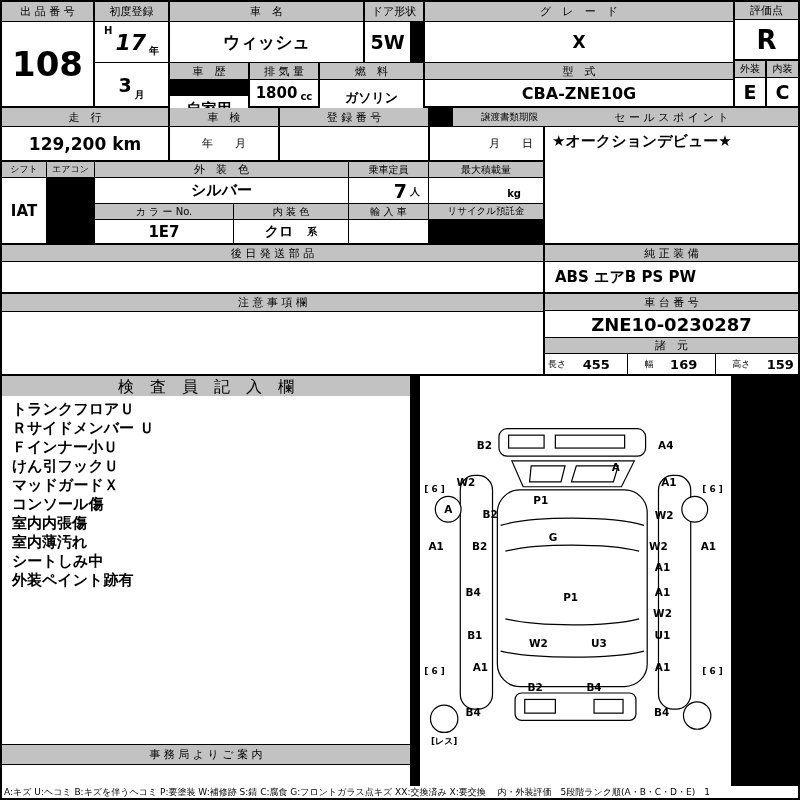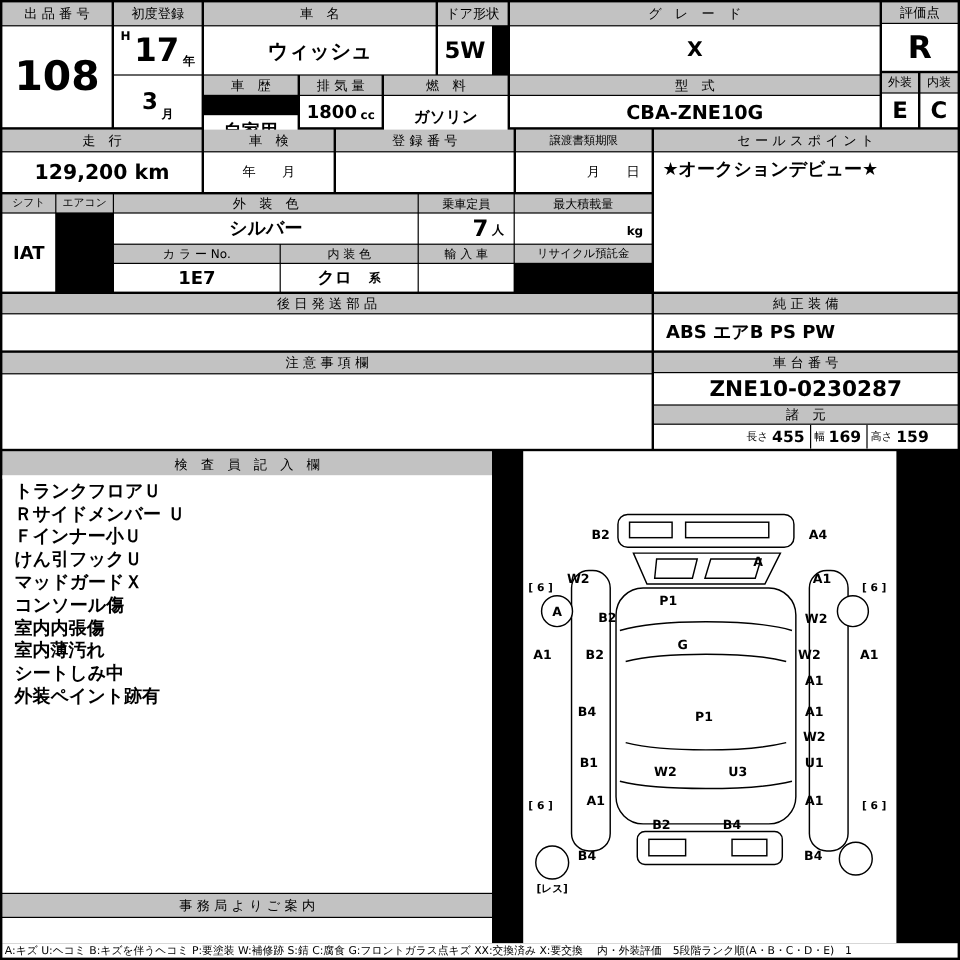--- a/index.html
+++ b/index.html
@@ -5,21 +5,21 @@
   * { margin:0; padding:0; box-sizing:border-box; }
   body { font-family:"DejaVu Sans","Liberation Sans",sans-serif; background:#888; }
   .sheet { position:relative; width:800px; height:800px; background:#000; overflow:hidden; }
   .cell { position:absolute; background:#fff; color:#000; display:flex; align-items:center; justify-content:center; overflow:hidden; }
   .hd { background:#c2c2c2; font-size:11px; font-weight:normal; }
   .hd.sm { font-size:9.5px; }
   .v { font-weight:bold; font-size:14px; }
   .tiny { font-size:10px; font-weight:bold; }
   .top { align-self:flex-start; margin:3px 3px 0 0; }
   .bot { align-self:flex-end; margin:0 0 4px 3px; }
-  .mid { font-size:27px; font-weight:bold; }
+  .mid { font-size:22px; font-weight:bold;font-style:italic; }
   .mid2 { font-size:19px; font-weight:bold; }
 
   .p-exh-h{left:2px;top:2px;width:91px;height:19px}
   .p-exh-v{left:2px;top:22px;width:91px;height:84px;font-size:34px}
   .p-reg-h{left:95px;top:2px;width:73px;height:19px}
   .p-reg-y{left:95px;top:22px;width:73px;height:40px}
   .p-reg-m{left:95px;top:63px;width:73px;height:43px}
   .p-name-h{left:170px;top:2px;width:193px;height:19px}
   .p-name-v{left:170px;top:22px;width:193px;height:40px;font-size:17px}
   .p-door-h{left:365px;top:2px;width:58px;height:19px}
@@ -40,64 +40,64 @@
   .p-int-h{left:767px;top:61px;width:31px;height:16px;font-size:10px}
   .p-ext-v{left:735px;top:78px;width:30px;height:28px;font-size:19px}
   .p-int-v{left:767px;top:78px;width:31px;height:28px;font-size:19px}
 
   .p-mil-h{left:2px;top:108px;width:166px;height:18px}
   .p-mil-v{left:2px;top:127px;width:166px;height:33px;font-size:17px}
   .p-shk-h{left:170px;top:108px;width:108px;height:18px}
   .p-shk-v{left:170px;top:127px;width:108px;height:33px;font-size:11px;font-weight:normal}
   .p-rno-h{left:280px;top:108px;width:148px;height:18px}
   .p-rno-v{left:280px;top:127px;width:148px;height:33px}
-  .p-trf-h{left:430px;top:108px;width:113px;height:18px}
+  .p-trf-h{left:453px;top:108px;width:113px;height:18px}
   .p-trf-v{left:430px;top:127px;width:113px;height:33px;font-size:11px;font-weight:normal;justify-content:flex-end;padding-right:10px}
   .p-sal-h{left:545px;top:108px;width:253px;height:18px}
   .p-sal-v{left:545px;top:127px;width:253px;height:116px;align-items:flex-start;justify-content:flex-start;padding:5px 7px;font-size:15px}
 
   .p-sft-h{left:2px;top:162px;width:44px;height:15px;font-size:9px}
   .p-air-h{left:47px;top:162px;width:47px;height:15px;font-size:9px}
   .p-sft-v{left:2px;top:178px;width:44px;height:65px;font-size:15px}
   .p-air-v{left:47px;top:178px;width:47px;height:65px;font-size:15px}
   .p-ecl-h{left:95px;top:162px;width:253px;height:15px}
   .p-ecl-v{left:95px;top:178px;width:253px;height:25px;font-size:15px}
   .p-cap-h{left:349px;top:162px;width:79px;height:15px;font-size:10px}
   .p-cap-v{left:349px;top:178px;width:79px;height:25px;justify-content:flex-end;padding-right:8px}
   .p-mld-h{left:429px;top:162px;width:114px;height:15px;font-size:10px}
-  .p-mld-v{left:429px;top:178px;width:114px;height:25px;justify-content:flex-end;padding-right:7px}
+  .p-mld-v{left:429px;top:178px;width:114px;height:25px;justify-content:flex-end;padding-right:22px}
   .p-cno-h{left:95px;top:204px;width:138px;height:15px;font-size:10px}
   .p-cno-v{left:95px;top:220px;width:138px;height:23px;font-size:15px}
   .p-icl-h{left:234px;top:204px;width:114px;height:15px;font-size:10px}
   .p-icl-v{left:234px;top:220px;width:114px;height:23px;font-size:14px}
   .p-imp-h{left:349px;top:204px;width:79px;height:15px;font-size:10px}
   .p-imp-v{left:349px;top:220px;width:79px;height:23px}
   .p-rcy-h{left:429px;top:204px;width:114px;height:15px;font-size:9.5px}
   .p-rcy-v{left:429px;top:220px;width:114px;height:23px;justify-content:flex-end;padding-right:6px}
 
   .p-lat-h{left:2px;top:245px;width:541px;height:16px}
   .p-lat-v{left:2px;top:262px;width:541px;height:30px}
   .p-gen-h{left:545px;top:245px;width:253px;height:16px}
   .p-gen-v{left:545px;top:262px;width:253px;height:30px;justify-content:flex-start;padding-left:10px;font-size:15px}
 
   .p-cau-h{left:2px;top:294px;width:541px;height:17px}
   .p-cau-v{left:2px;top:312px;width:541px;height:62px}
   .p-chs-h{left:545px;top:294px;width:253px;height:16px}
   .p-chs-v{left:545px;top:311px;width:253px;height:26px;font-size:18px}
   .p-spc-h{left:545px;top:338px;width:253px;height:15px}
-  .p-spc-v{left:545px;top:354px;width:253px;height:20px;display:flex;justify-content:flex-end;padding:0 20px}
+  .p-spc-v{left:545px;top:354px;width:253px;height:20px;display:flex;justify-content:space-between;padding:0 0}
   .spec-l{font-size:9px;margin:0 3px;}
   .spec-n{font-size:13px;font-weight:bold;margin-right:4px;}
   .spec-s{width:1px;align-self:stretch;background:#000;}
 
-  .p-ins-h{left:2px;top:376px;width:408px;height:23px;font-size:11px}
+  .p-ins-h{left:2px;top:376px;width:408px;height:23px;font-size:16px}
   .p-ins-v{left:2px;top:396px;width:408px;height:348px;display:block;padding:4px 10px;font-size:15px;line-height:19px;text-align:left}
   .p-off-h{left:2px;top:745px;width:408px;height:19px}
   .p-off-v{left:2px;top:765px;width:408px;height:21px}
-  .p-dia{left:436px;top:376px;width:311px;height:410px}
+  .p-dia{left:420px;top:376px;width:311px;height:410px}
   .p-ftr{left:2px;top:786px;width:796px;height:12px;font-size:9px;font-weight:normal;justify-content:flex-start;white-space:nowrap;padding-left:2px;letter-spacing:0;}
 </style>
 </head>
 <body>
 
 <div class="sheet">
 
   <div class="cell hd p-exh-h">出 品 番 号</div>
   <div class="cell v p-exh-v">108</div>
 

